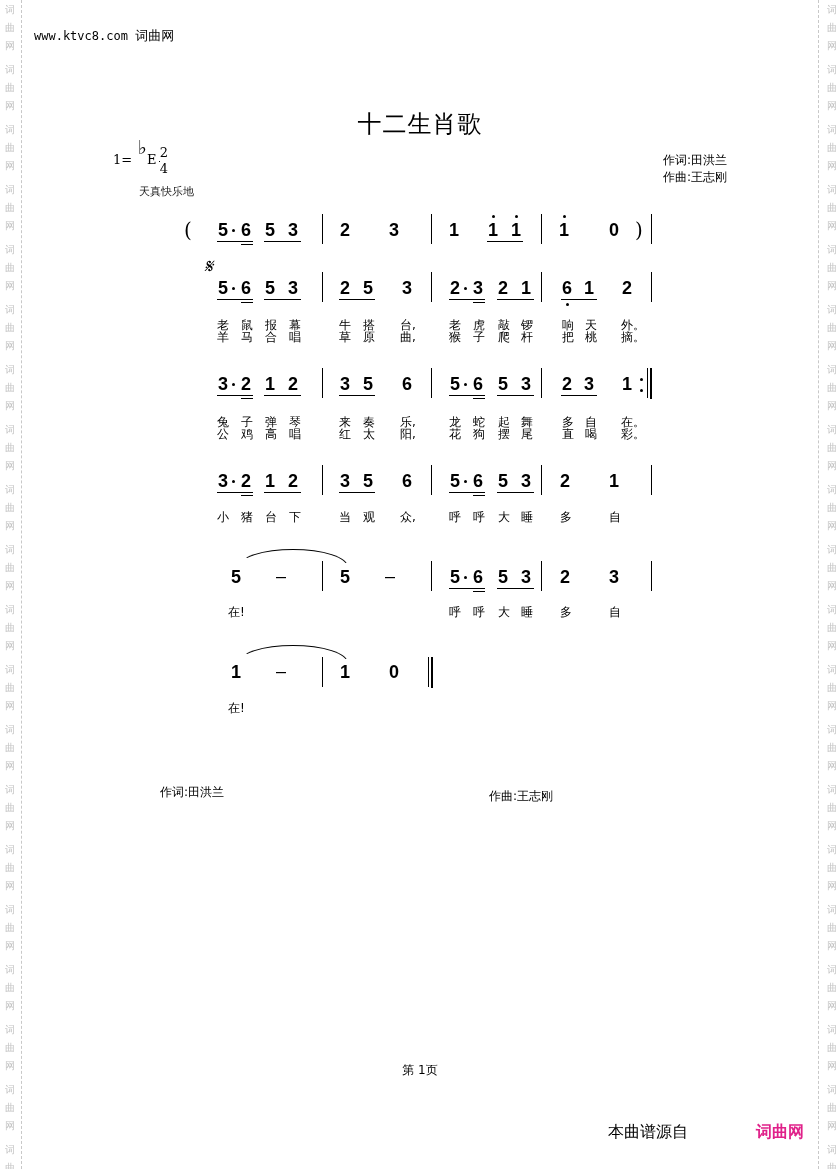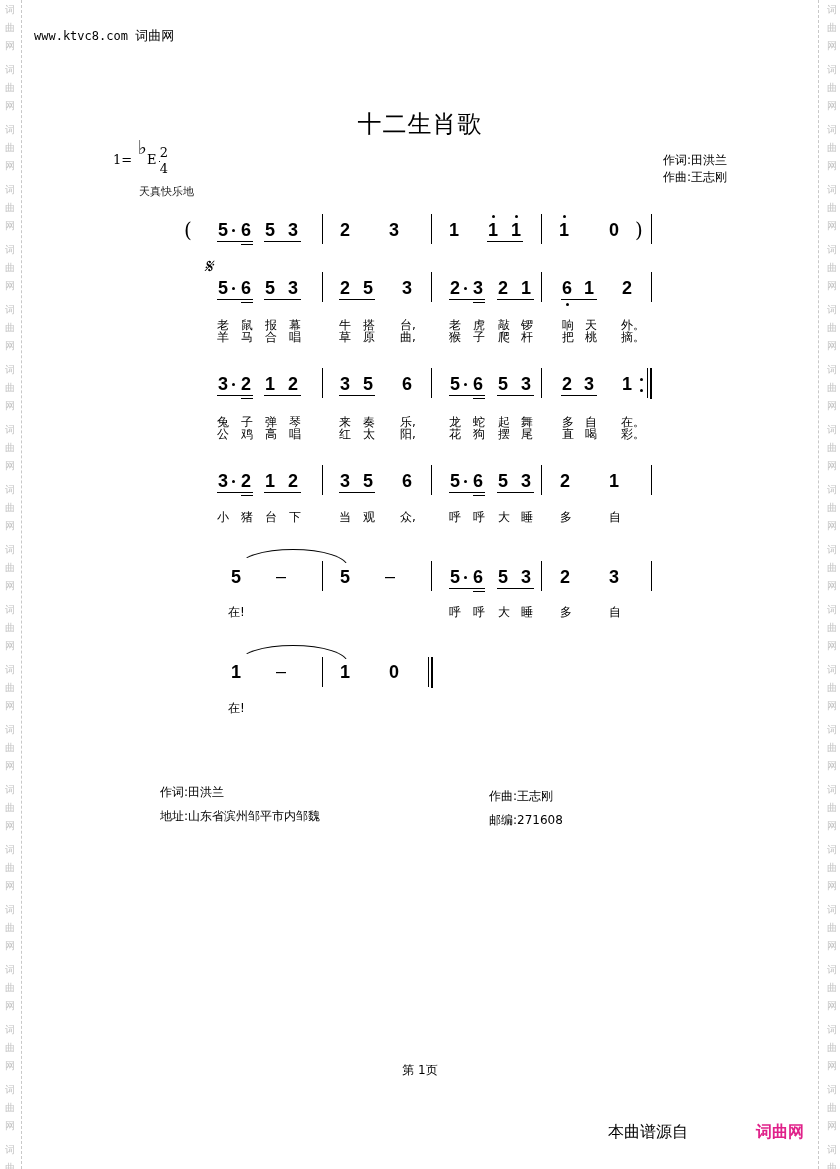--- a/index.html
+++ b/index.html
@@ -422,24 +422,22 @@
   <div class="n" style="left:338px;top:662px;">1</div>
   <div class="n" style="left:387px;top:662px;">0</div>
   <div class="bar" style="left:428px;top:657px;height:30px;"></div>
   <div class="barthick" style="left:431px;top:657px;height:31px;"></div>
 
   <div class="ly" style="left:228px;top:701px;width:24px;text-align:left;">在!</div>
 </div>
 
 <div class="footer-block" style="left:160px;top:780px;">
   <div>作词:田洪兰</div>
-  <div>地址:山东省滨州邹平市内邹魏</div>
 </div>
 
 <div class="footer-block" style="left:489px;top:784px;">
   <div>作曲:王志刚</div>
-  <div>邮编:271608</div>
 </div>
 
 <div class="abs pagenum">第 1页</div>
 
 <div class="abs source">本曲谱源自</div>
 <div class="abs source-brand" style="color:#e0218a;">词曲网</div>
 
 </body></html>

